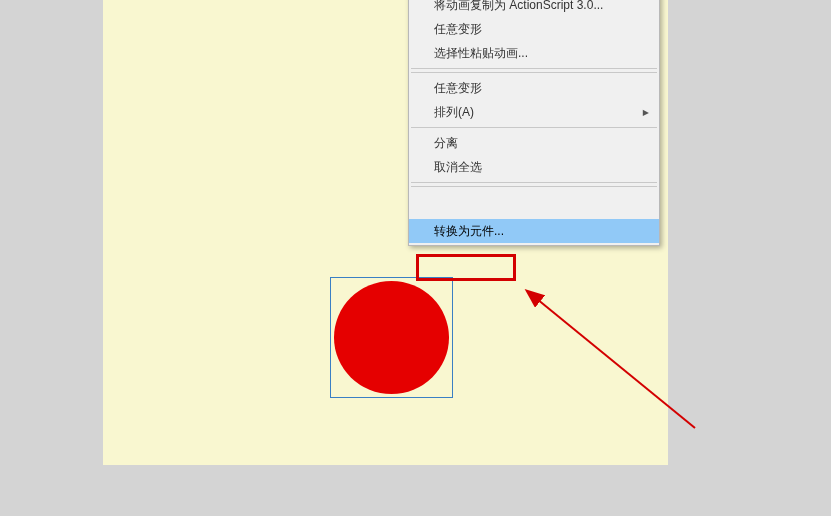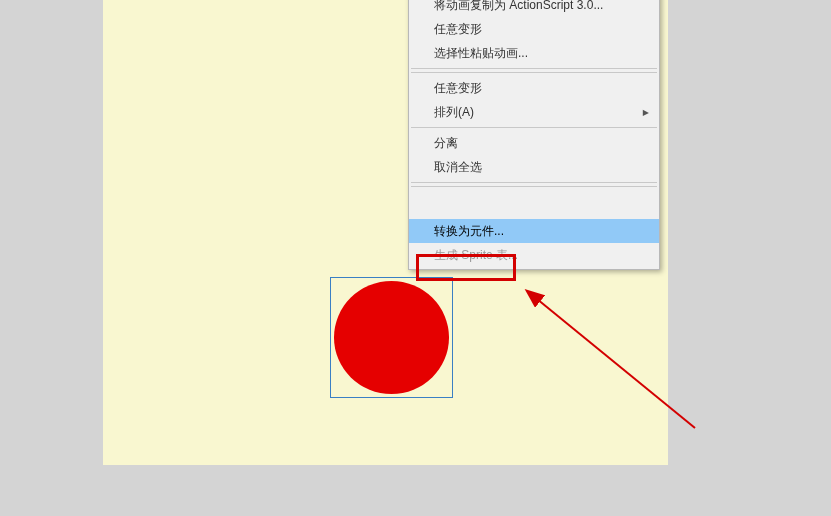--- a/index.html
+++ b/index.html
@@ -110,21 +110,20 @@
   <div class="menu-separator"></div>
   <div class="menu-separator"></div>
   <div class="menu-item">任意变形</div>
   <div class="menu-item has-submenu">排列(A)</div>
   <div class="menu-separator"></div>
   <div class="menu-item">分离</div>
   <div class="menu-item">取消全选</div>
   <div class="menu-separator"></div>
   <div class="menu-separator"></div>
   <div class="menu-item highlighted">转换为元件...</div>
-  <div class="menu-item disabled">生成 Sprite 表...</div>
 </div>
 
 <div class="highlight-box"></div>
 
 <svg class="arrow-annotation" width="200" height="160">
   <defs>
     <marker id="arrowhead" markerWidth="10" markerHeight="8" refX="2" refY="4" orient="auto">
       <polygon points="0 0, 10 4, 0 8" fill="#d30000"></polygon>
     </marker>
   </defs>

